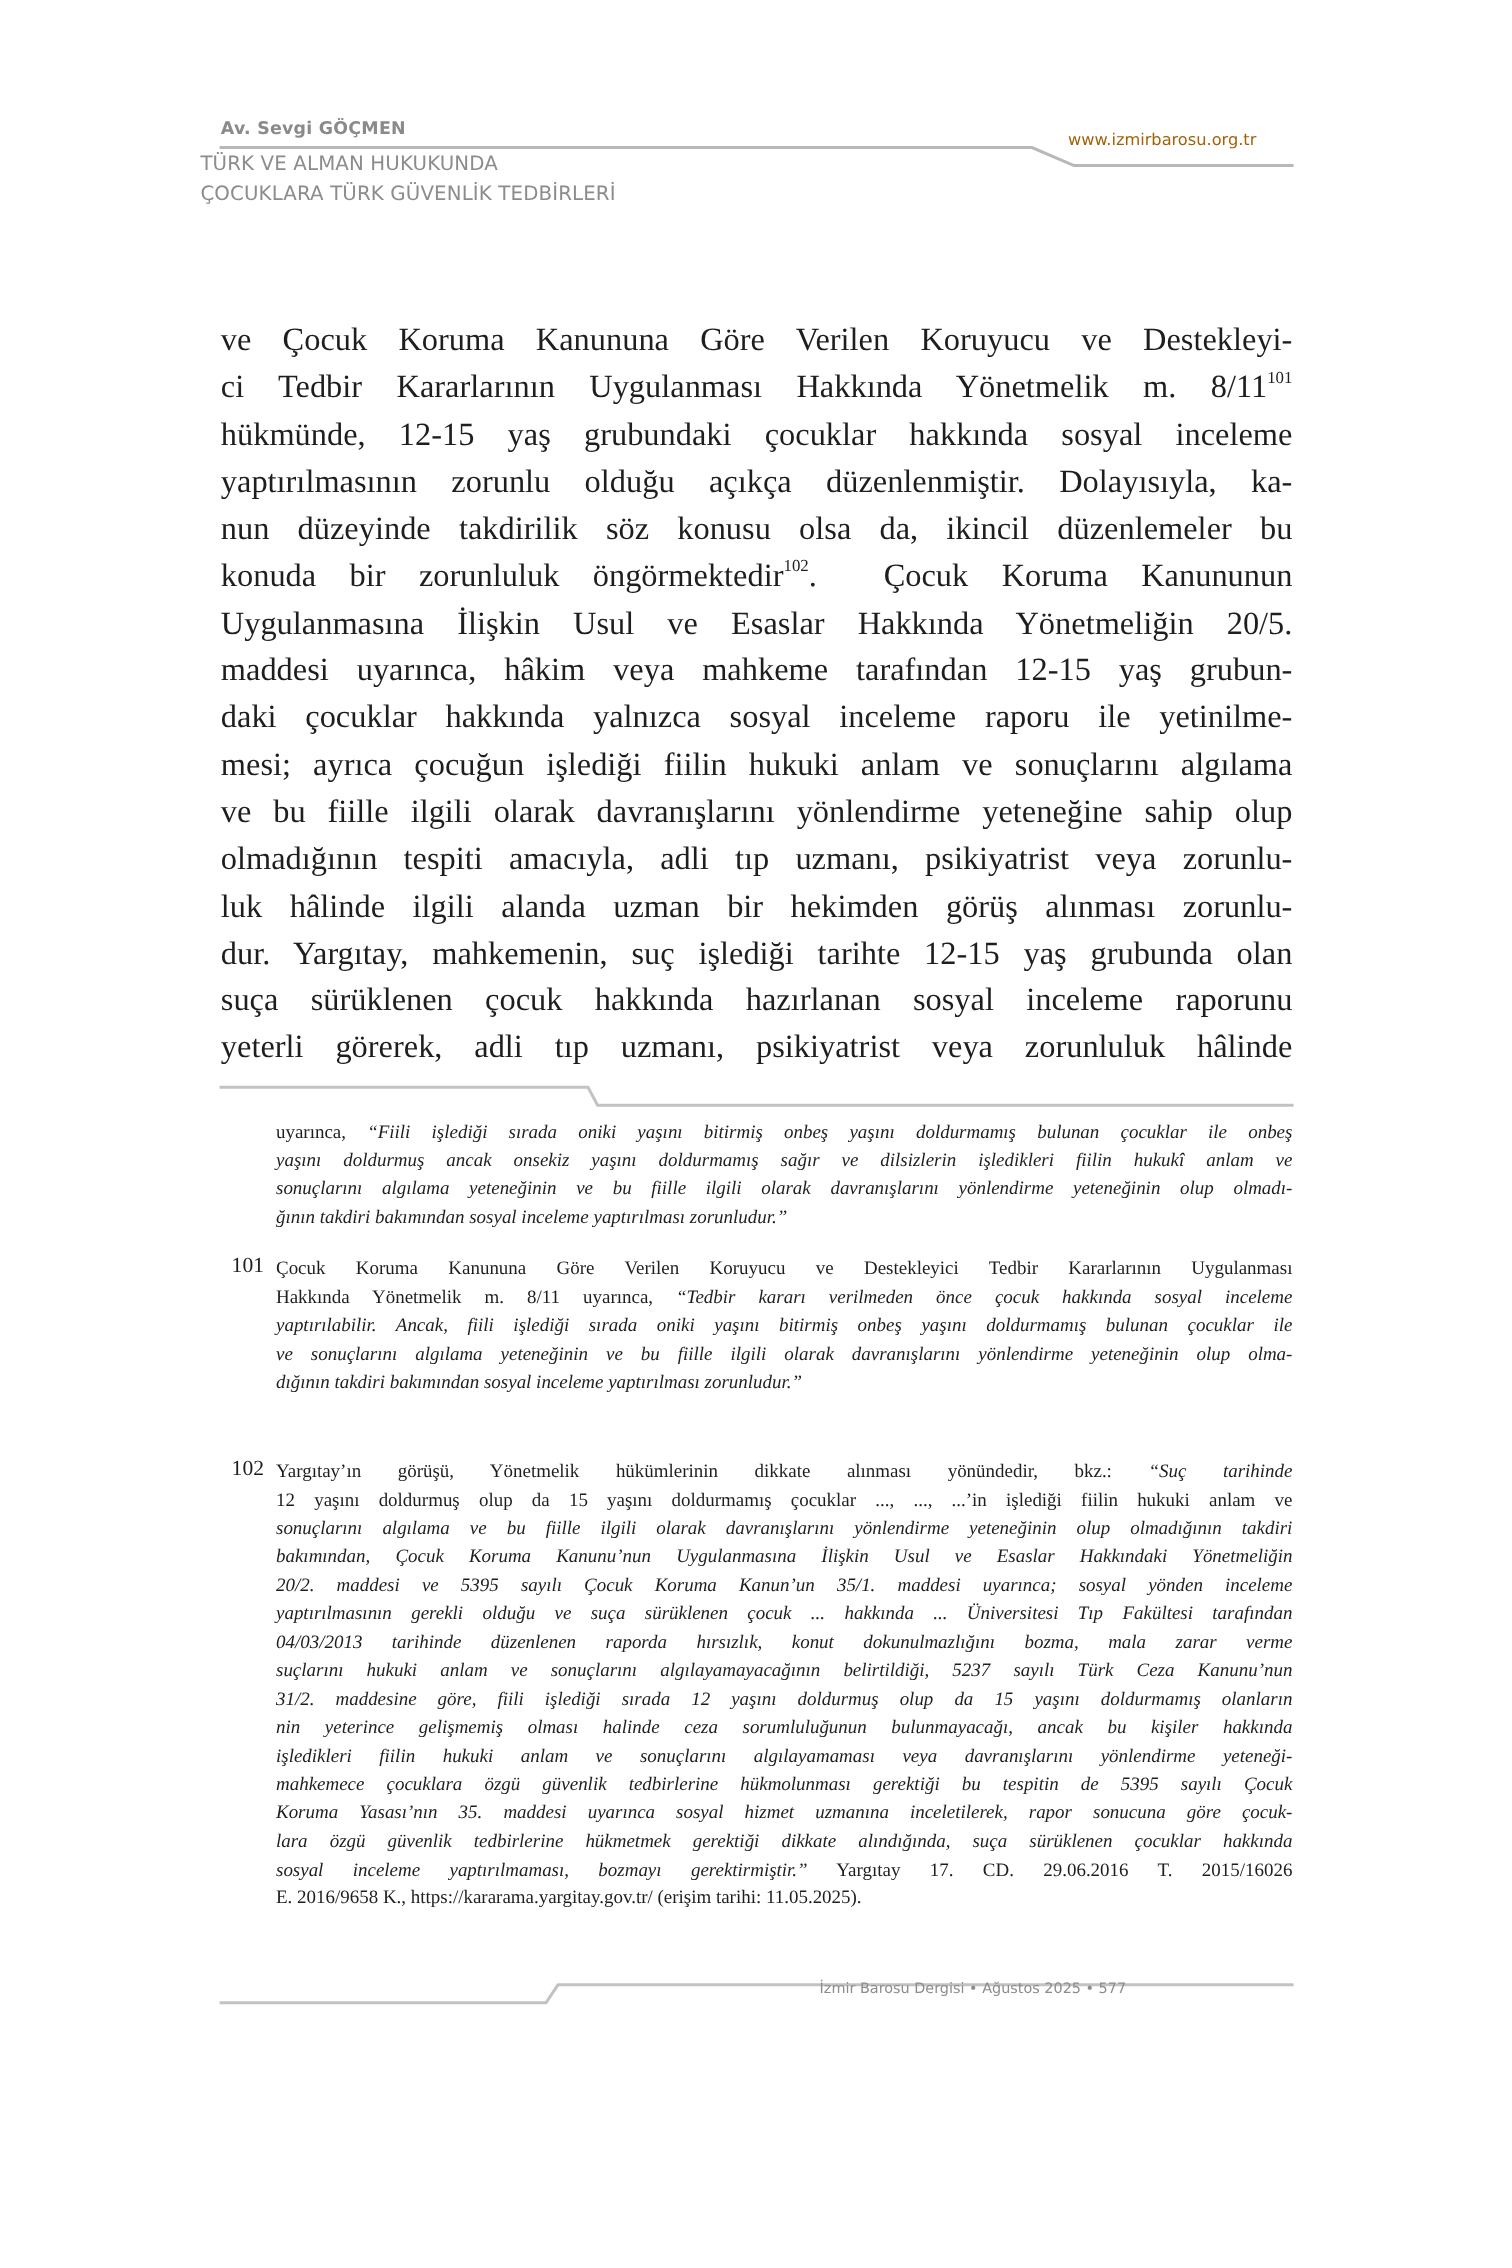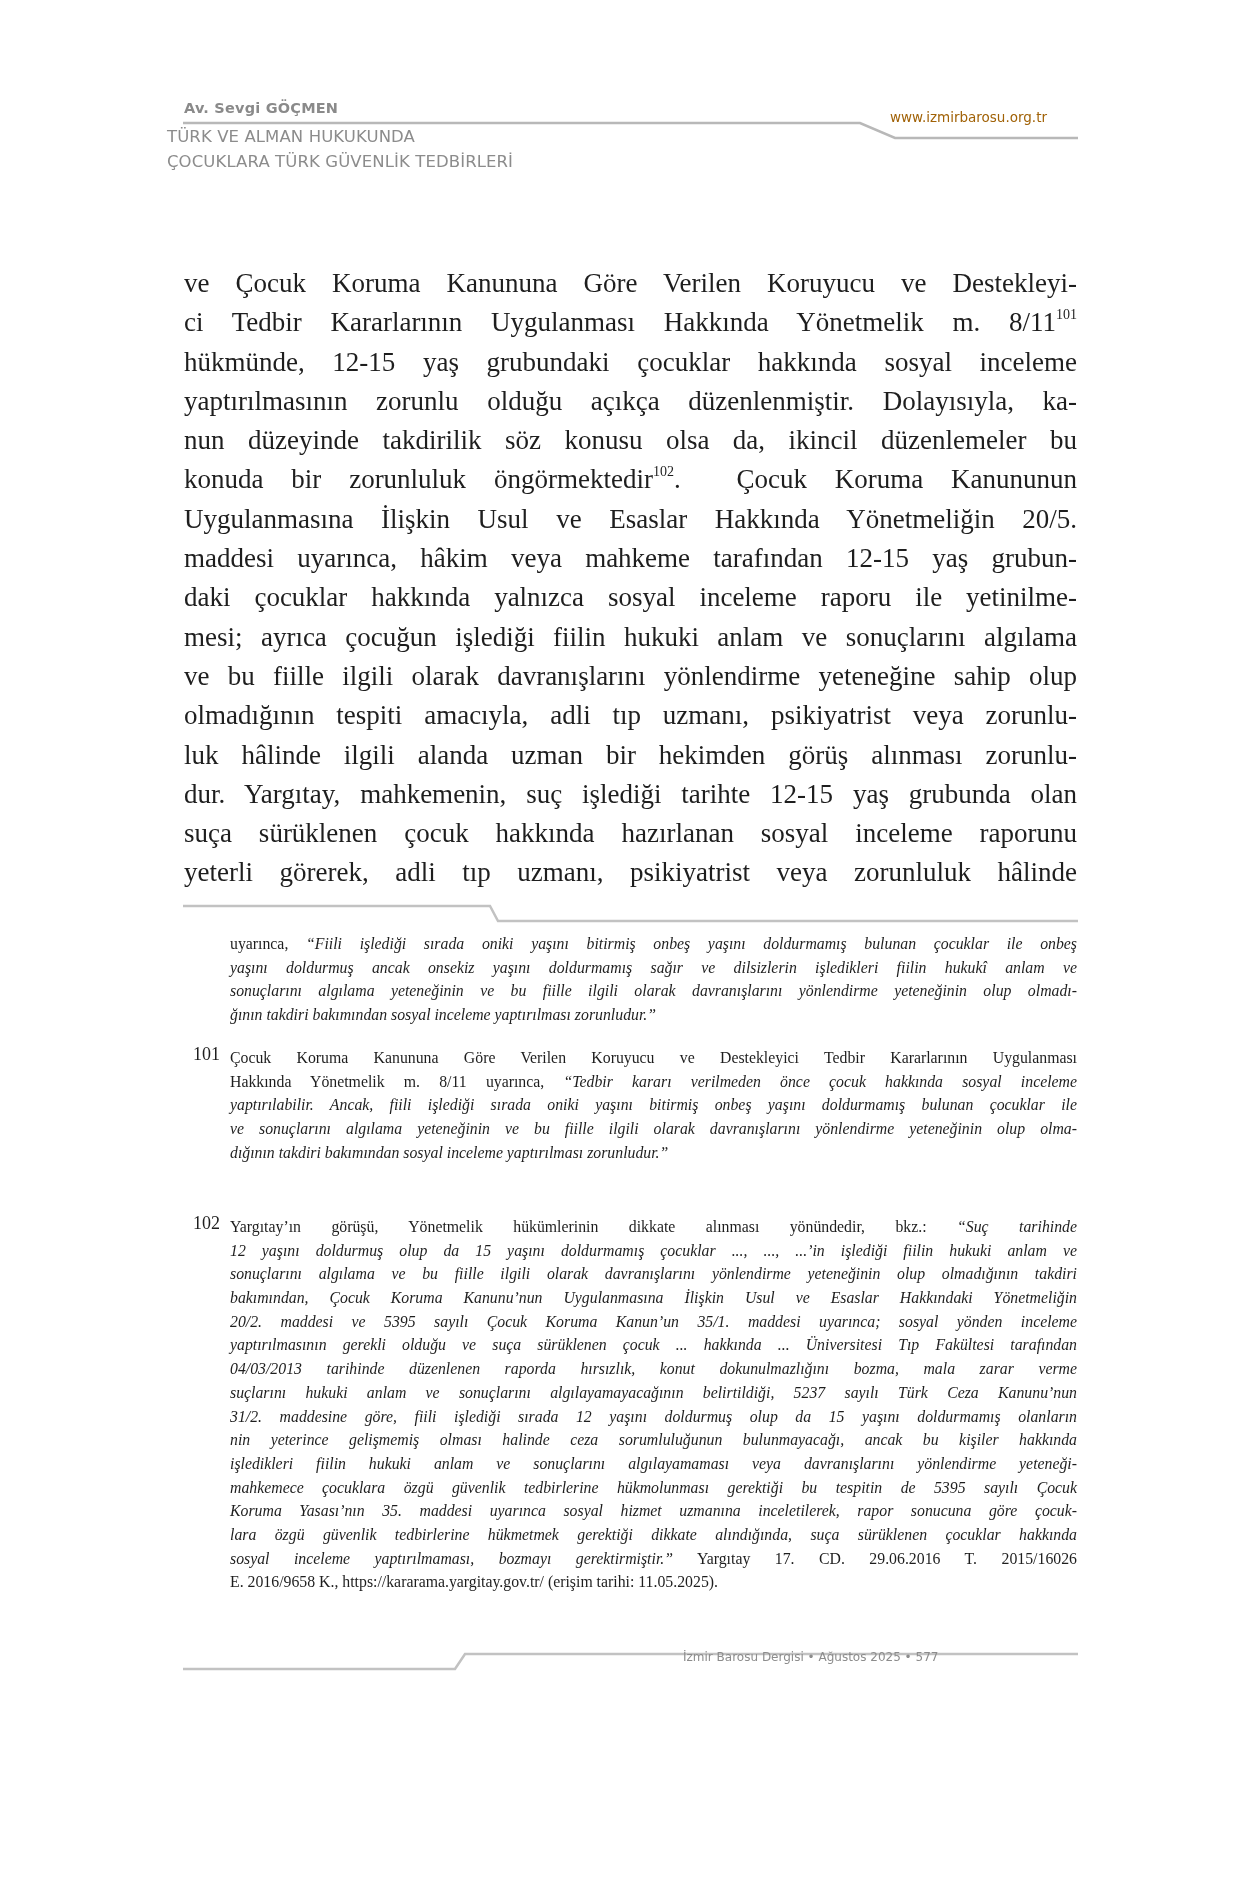--- a/index.html
+++ b/index.html
@@ -76,21 +76,21 @@
   <span class="fn-line"><span style="white-space: pre;">Çocuk Koruma Kanununa Göre Verilen Koruyucu ve Destekleyici Tedbir Kararlarının Uygulanması</span></span>
       <span class="fn-line"><span style="white-space: pre;">Hakkında Yönetmelik m. 8/11 uyarınca, </span><span style="font-style: italic; white-space: pre;">“Tedbir kararı verilmeden önce çocuk hakkında sosyal inceleme</span></span>
       <span class="fn-line"><span style="font-style: italic; white-space: pre;">yaptırılabilir. Ancak, fiili işlediği sırada oniki yaşını bitirmiş onbeş yaşını doldurmamış bulunan çocuklar ile</span></span>
       <span class="fn-line"><span style="font-style: italic; white-space: pre;">ve sonuçlarını algılama yeteneğinin ve bu fiille ilgili olarak davranışlarını yönlendirme yeteneğinin olup olma-</span></span>
       <span class="fn-line short"><span style="font-style: italic; white-space: pre;">dığının takdiri bakımından sosyal inceleme yaptırılması zorunludur.”</span></span>
     </div>
 
   <div class="fn-block" id="fn-102" style="top:1215px">
     <span class="fn-num" style="top:-3px">102</span>
   <span class="fn-line"><span style="white-space: pre;">Yargıtay’ın görüşü, Yönetmelik hükümlerinin dikkate alınması yönündedir, bkz.: </span><span style="font-style: italic; white-space: pre;">“Suç tarihinde</span></span>
-      <span class="fn-line"><span style="font-style: italic; white-space: pre;">12 yaşını doldurmuş olup da 15 yaşını doldurmamış çocuklar ..., ..., ...’in işlediği fiilin hukuki anlam ve</span></span>
+      <span class="fn-line"><span style="white-space: pre;">12 yaşını doldurmuş olup da 15 yaşını doldurmamış çocuklar ..., ..., ...’in işlediği fiilin hukuki anlam ve</span></span>
       <span class="fn-line"><span style="font-style: italic; white-space: pre;">sonuçlarını algılama ve bu fiille ilgili olarak davranışlarını yönlendirme yeteneğinin olup olmadığının takdiri</span></span>
       <span class="fn-line"><span style="font-style: italic; white-space: pre;">bakımından, Çocuk Koruma Kanunu’nun Uygulanmasına İlişkin Usul ve Esaslar Hakkındaki Yönetmeliğin</span></span>
       <span class="fn-line"><span style="font-style: italic; white-space: pre;">20/2. maddesi ve 5395 sayılı Çocuk Koruma Kanun’un 35/1. maddesi uyarınca; sosyal yönden inceleme</span></span>
       <span class="fn-line"><span style="font-style: italic; white-space: pre;">yaptırılmasının gerekli olduğu ve suça sürüklenen çocuk ... hakkında ... Üniversitesi Tıp Fakültesi tarafından</span></span>
       <span class="fn-line"><span style="font-style: italic; white-space: pre;">04/03/2013 tarihinde düzenlenen raporda hırsızlık, konut dokunulmazlığını bozma, mala zarar verme</span></span>
       <span class="fn-line"><span style="font-style: italic; white-space: pre;">suçlarını hukuki anlam ve sonuçlarını algılayamayacağının belirtildiği, 5237 sayılı Türk Ceza Kanunu’nun</span></span>
       <span class="fn-line"><span style="font-style: italic; white-space: pre;">31/2. maddesine göre, fiili işlediği sırada 12 yaşını doldurmuş olup da 15 yaşını doldurmamış olanların</span></span>
       <span class="fn-line"><span style="font-style: italic; white-space: pre;">nin yeterince gelişmemiş olması halinde ceza sorumluluğunun bulunmayacağı, ancak bu kişiler hakkında</span></span>
       <span class="fn-line"><span style="font-style: italic; white-space: pre;">işledikleri fiilin hukuki anlam ve sonuçlarını algılayamaması veya davranışlarını yönlendirme yeteneği-</span></span>
       <span class="fn-line"><span style="font-style: italic; white-space: pre;">mahkemece çocuklara özgü güvenlik tedbirlerine hükmolunması gerektiği bu tespitin de 5395 sayılı Çocuk</span></span>

